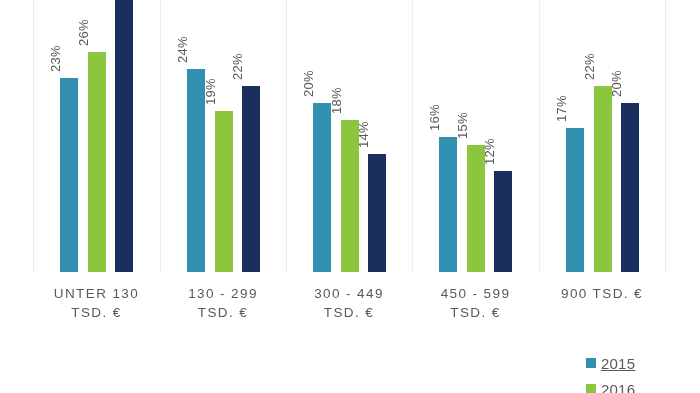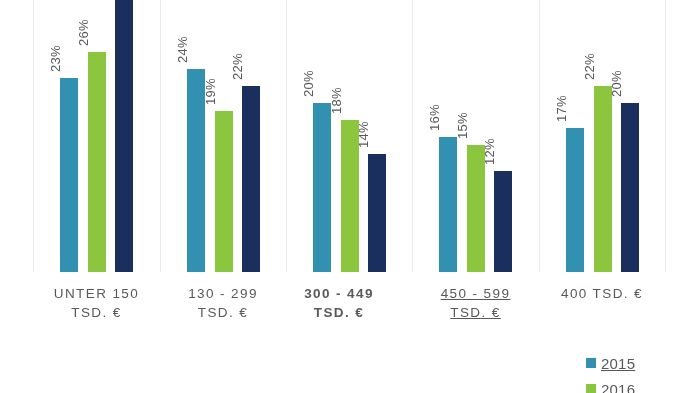--- a/index.html
+++ b/index.html
@@ -236,37 +236,37 @@
         <div class="bar" style="background:#1b2f5e; height:169px;"></div>
         <div class="bar-label-wrap" style="bottom:169px;">
           <span class="bar-label" style="bottom:6px;">20%</span>
         </div>
       </div>
     </div>
   </div>
 
   <div class="cat-labels">
     <div class="cat-label" style="left:33px; width:127px;">
-      <span class="l1">UNTER 150</span>
+      <span class="l1">UNTER 130</span>
       <span class="l2">TSD. €</span>
     </div>
     <div class="cat-label" style="left:160px; width:126px;">
       <span class="l1">130 - 299</span>
       <span class="l2">TSD. €</span>
     </div>
-    <div class="cat-label" style="left:276px; width:126px;font-weight:bold;">
+    <div class="cat-label" style="left:286px; width:126px;">
       <span class="l1">300 - 449</span>
       <span class="l2">TSD. €</span>
     </div>
-    <div class="cat-label" style="left:412px; width:127px;text-decoration:underline;">
+    <div class="cat-label" style="left:412px; width:127px;">
       <span class="l1">450 - 599</span>
       <span class="l2">TSD. €</span>
     </div>
     <div class="cat-label" style="left:539px; width:126px;">
-      <span class="l1">400 TSD. €</span>
+      <span class="l1">900 TSD. €</span>
     </div>
   </div>
 
   <div class="legend">
     <div class="legend-item">
       <span class="legend-swatch" style="background:#3291b0;"></span>
       <span class="legend-text">2015</span>
     </div>
     <div class="legend-item">
       <span class="legend-swatch" style="background:#8cc63f;"></span>

